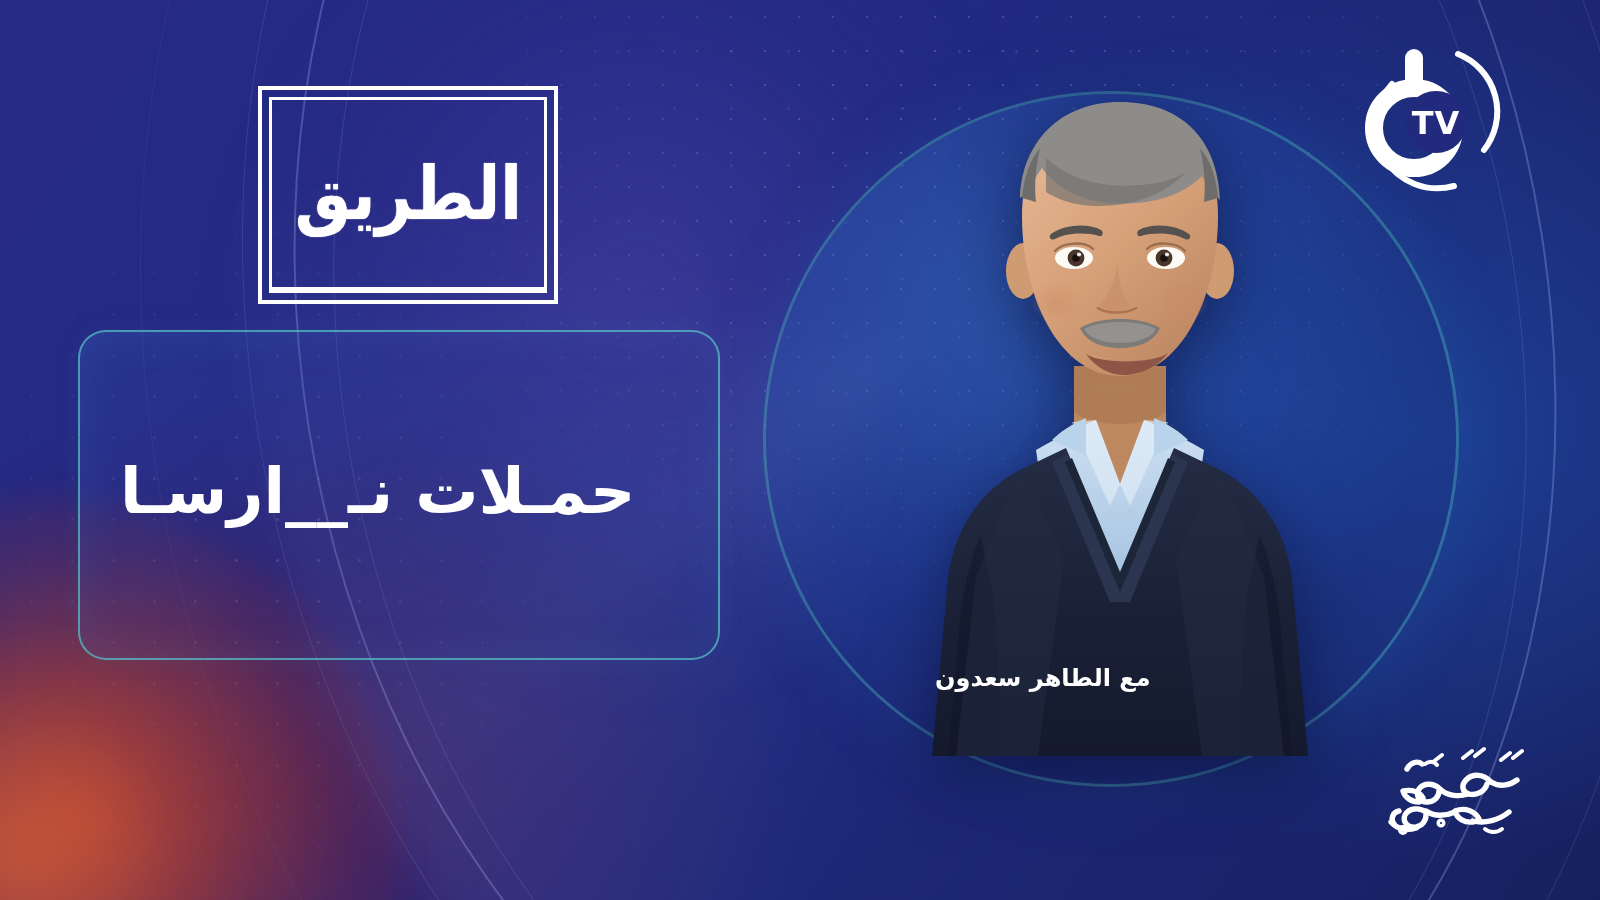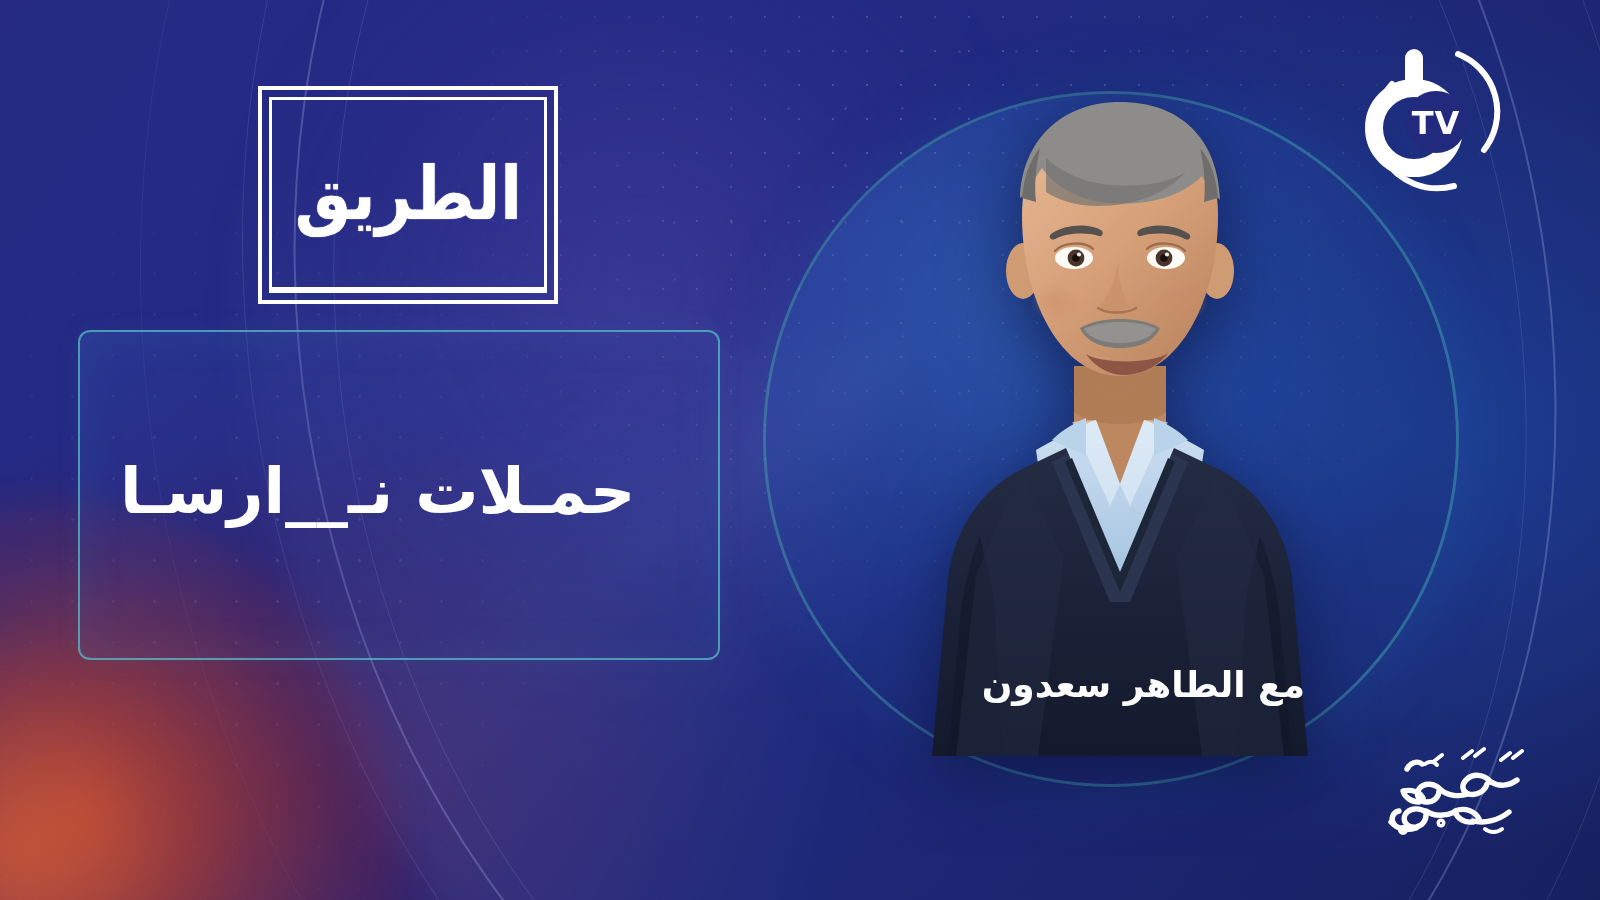--- a/index.html
+++ b/index.html
@@ -79,42 +79,42 @@
     color:#fff;font-weight:900;letter-spacing:-1px;direction:rtl;}
   .logo-line span{font-family:"DejaVu Sans","Liberation Sans",sans-serif;
     font-size:62px;line-height:1;font-weight:900;
     transform:scaleY(1.18) scaleX(1.02);
     text-shadow:0 0 1px #fff;}
   .logo-sep{height:3px;background:#fff;margin:0 -3px;}
   .logo-line.l2 span{font-size:58px;}
 
   
   .headline-card{position:absolute;left:78px;top:330px;width:642px;height:330px;
-    border:2px solid rgba(86,186,196,.78);border-radius:12px;
+    border:2px solid rgba(86,186,196,.78);border-radius:28px;
     background:linear-gradient(140deg, rgba(54,92,190,.22) 0%, rgba(38,50,140,.10) 48%, rgba(30,40,120,.04) 100%);
     box-shadow:inset 0 0 48px rgba(90,170,220,.10), 0 0 26px rgba(60,150,180,.08);
     display:flex;flex-direction:column;align-items:flex-end;justify-content:center;
     padding:8px 40px 14px 40px;}
   .headline-line{color:#fff;font-size:63px;line-height:1.22;font-weight:700;
     text-align:right;white-space:nowrap;direction:rtl;letter-spacing:0;}
 
   
   .footer{position:absolute;left:170px;bottom:74px;display:flex;align-items:center;gap:26px;}
   .fgroup{display:flex;align-items:center;gap:11px;}
   .ftext{color:#fff;font-size:25px;font-weight:700;letter-spacing:.2px;direction:ltr;}
   .ico{width:26px;height:26px;flex:0 0 auto;}
   .social-row{display:flex;align-items:center;gap:5px;}
 
   
   .presenter{position:absolute;left:860px;top:66px;width:520px;height:690px;}
   .p-svg{width:100%;height:100%;display:block;
     filter:drop-shadow(0 18px 34px rgba(4,8,40,.55));}
 
-  .host-name{position:absolute;left:935px;top:664px;width:370px;text-align:right;
-    color:#fff;font-size:36px;font-weight:700;direction:rtl;letter-spacing:.5px;}
+  .host-name{position:absolute;left:935px;top:664px;width:370px;text-align:left;
+    color:#fff;font-size:24px;font-weight:700;direction:rtl;letter-spacing:.5px;}
 
   
   .btv{position:absolute;right:92px;top:44px;width:150px;height:152px;}
 
   
   .ramadan{position:absolute;right:48px;bottom:48px;width:185px;height:118px;}
 </style>
 </head>
 <body>
 

